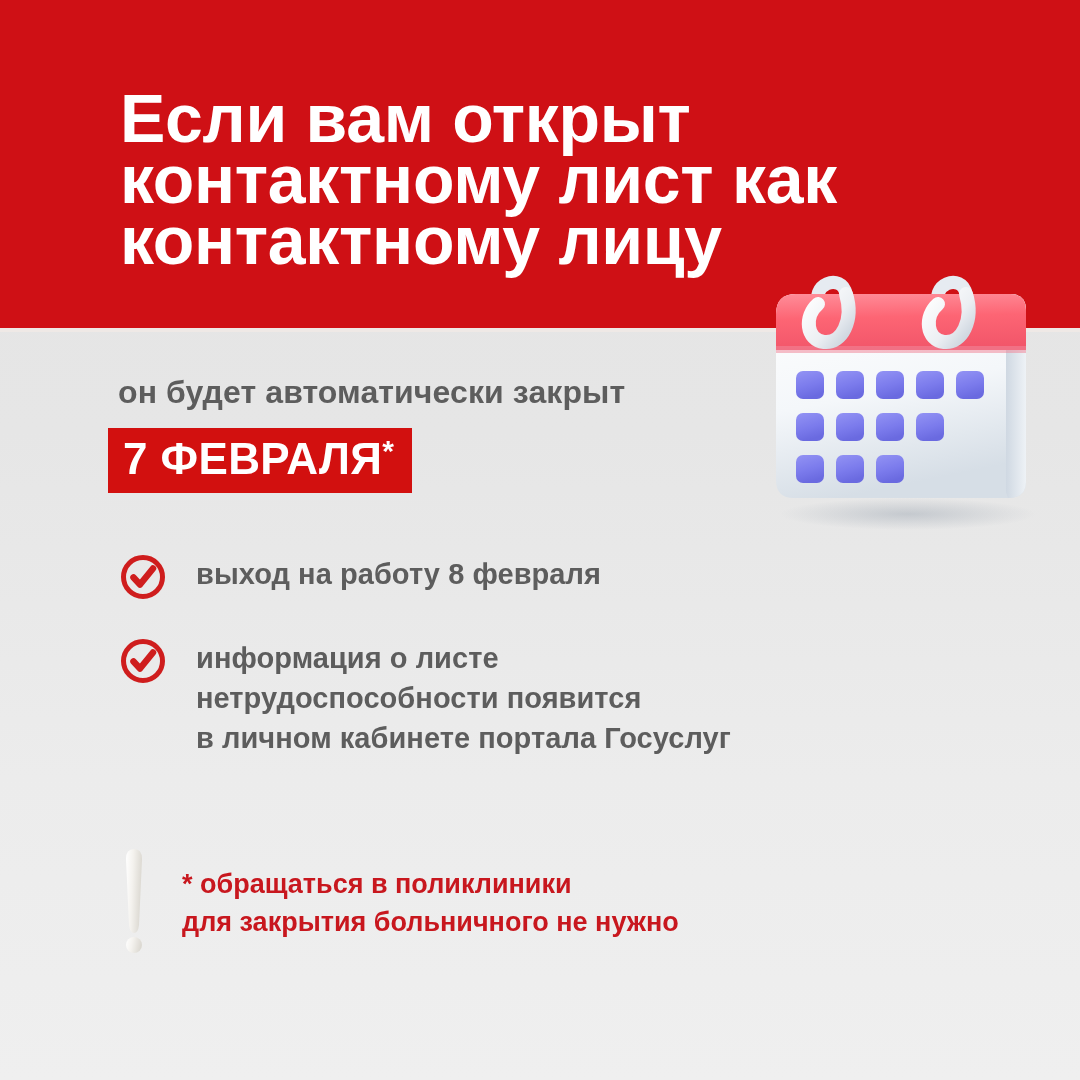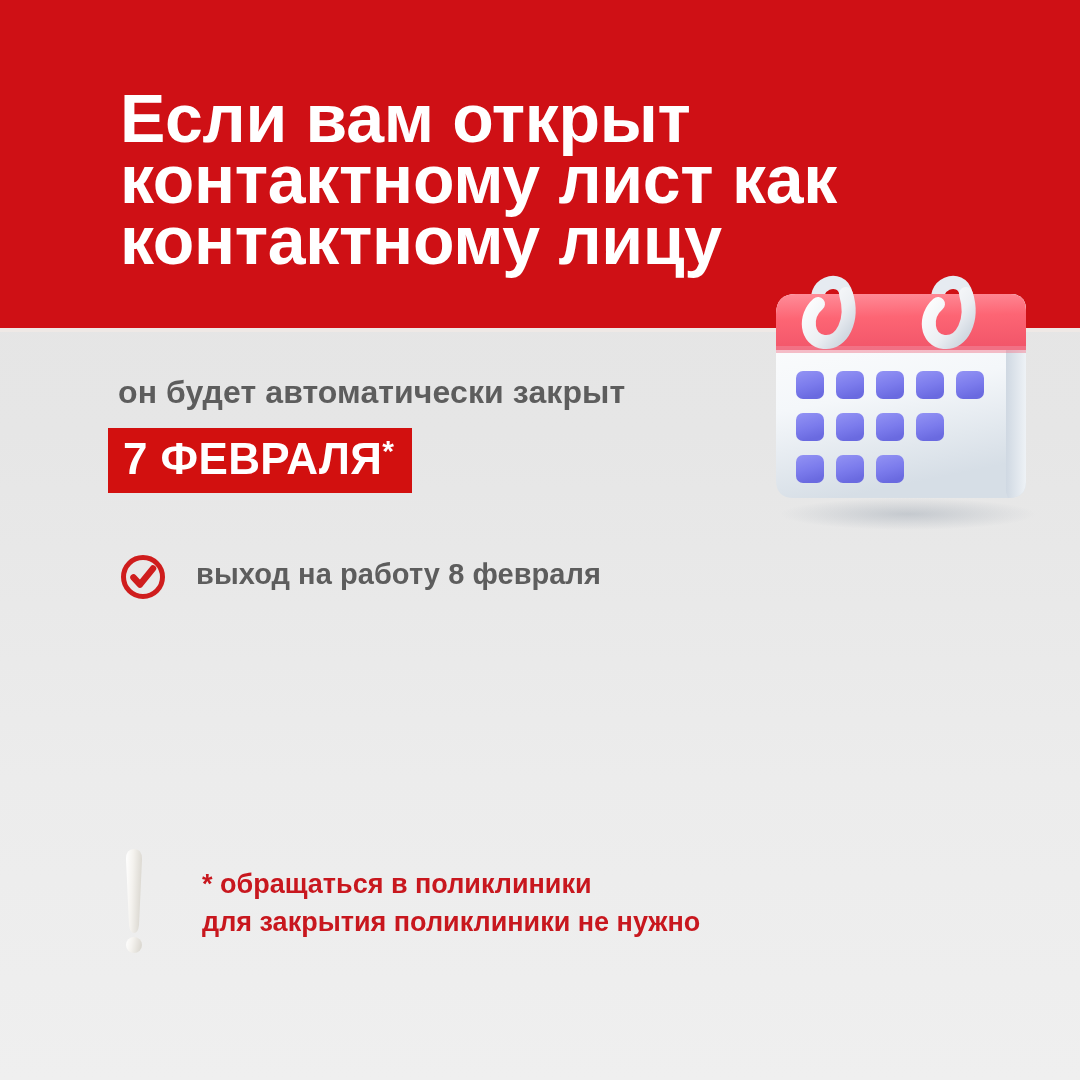--- a/index.html
+++ b/index.html
@@ -134,21 +134,21 @@
     height: 110px;
     margin-right: 22px;
   }
   .footnote-text {
     color: #c8171e;
     font-size: 27px;
     font-weight: bold;
     line-height: 38px;
     padding-top: 20px;
   }
-  .footnote-text span { display: block; white-space: nowrap; margin-left: 20px; }
+  .footnote-text span { display: block; white-space: nowrap; }
 
   
   .calendar {
     position: absolute;
     left: 758px;
     top: 246px;
     width: 290px;
     height: 290px;
     z-index: 3;
   }
@@ -251,36 +251,49 @@
         <svg width="46" height="46" viewBox="0 0 46 46" xmlns="http://www.w3.org/2000/svg">
           <circle cx="23" cy="23" r="19.5" fill="none" stroke="#cf1d1d" stroke-width="5"></circle>
           <path d="M13.5 23.5 L20 30.5 L33 14.5" fill="none" stroke="#cf1d1d" stroke-width="6.5" stroke-linecap="round" stroke-linejoin="round"></path>
         </svg>
       </span>
       <div class="check-text">
         <span>выход на работу 8 февраля</span>
       </div>
     </div>
 
+    <div class="check-item">
+      <span class="check-icon">
+        <svg width="46" height="46" viewBox="0 0 46 46" xmlns="http://www.w3.org/2000/svg">
+          <circle cx="23" cy="23" r="19.5" fill="none" stroke="#cf1d1d" stroke-width="5"></circle>
+          <path d="M13.5 23.5 L20 30.5 L33 14.5" fill="none" stroke="#cf1d1d" stroke-width="6.5" stroke-linecap="round" stroke-linejoin="round"></path>
+        </svg>
+      </span>
+      <div class="check-text">
+        <span>информация о листе</span>
+        <span>нетрудоспособности появится</span>
+        <span>в личном кабинете портала Госуслуг</span>
+      </div>
+    </div>
 
   </div>
 
   <div class="footnote-block">
     <span class="excl-icon">
       <svg width="52" height="110" viewBox="0 0 52 110" xmlns="http://www.w3.org/2000/svg">
         <defs>
           <linearGradient id="exclGrad" x1="0" y1="0" x2="1" y2="0.2">
             <stop offset="0%" stop-color="#ffffff"></stop>
             <stop offset="45%" stop-color="#f4f2ee"></stop>
             <stop offset="100%" stop-color="#dcd9d2"></stop>
           </linearGradient>
         </defs>
         <path d="M18 14 Q18 4 26 4 Q34 4 34 14 L31 80 Q30 88 26 88 Q22 88 21 80 Z" fill="url(#exclGrad)"></path>
         <ellipse cx="26" cy="100" rx="8" ry="8" fill="url(#exclGrad)"></ellipse>
       </svg>
     </span>
     <div class="footnote-text">
       <span>* обращаться в поликлиники</span>
-      <span>для закрытия поликлиники не нужно</span>
+      <span>для закрытия больничного не нужно</span>
     </div>
   </div>
 
 </div>
 
 </body></html>

